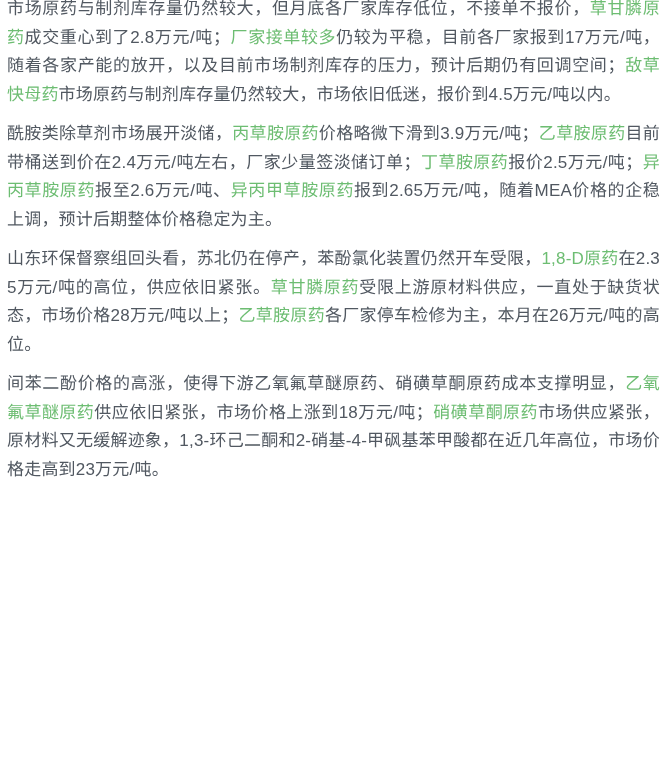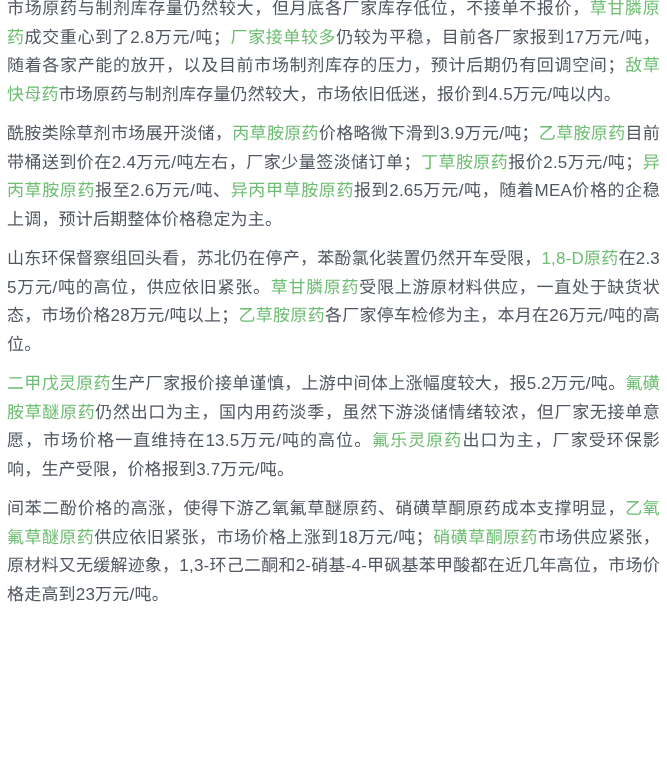--- a/index.html
+++ b/index.html
@@ -29,15 +29,14 @@
       color: var(--highlight, #6dbd72);
     }
   </style>
 </head>
 <body>
 
 <div class="article">
     <p><span class="">市场原药与制剂库存量仍然较大，但月底各厂家库存低位，不接单不报价，</span><span class="hl">草甘膦原药</span><span class="">成交重心到了2.8万元/吨；</span><span class="hl">厂家接单较多</span><span class="">仍较为平稳，目前各厂家报到17万元/吨，随着各家产能的放开，以及目前市场制剂库存的压力，预计后期仍有回调空间；</span><span class="hl">敌草快母药</span><span class="">市场原药与制剂库存量仍然较大，市场依旧低迷，报价到4.5万元/吨以内。</span></p>
     <p><span class="">酰胺类除草剂市场展开淡储，</span><span class="hl">丙草胺原药</span><span class="">价格略微下滑到3.9万元/吨；</span><span class="hl">乙草胺原药</span><span class="">目前带桶送到价在2.4万元/吨左右，厂家少量签淡储订单；</span><span class="hl">丁草胺原药</span><span class="">报价2.5万元/吨；</span><span class="hl">异丙草胺原药</span><span class="">报至2.6万元/吨、</span><span class="hl">异丙甲草胺原药</span><span class="">报到2.65万元/吨，随着MEA价格的企稳上调，预计后期整体价格稳定为主。</span></p>
     <p><span class="">山东环保督察组回头看，苏北仍在停产，苯酚氯化装置仍然开车受限，</span><span class="hl">1,8-D原药</span><span class="">在2.35万元/吨的高位，供应依旧紧张。</span><span class="hl">草甘膦原药</span><span class="">受限上游原材料供应，一直处于缺货状态，市场价格28万元/吨以上；</span><span class="hl">乙草胺原药</span><span class="">各厂家停车检修为主，本月在26万元/吨的高位。</span></p>
-    <p><span class="hl">二甲戊灵原药</span><span class="">生产厂家报价接单谨慎，上游中间体上涨幅度较大，报5.2万元/吨。</span><span class="hl">氟磺胺草醚原药</span><span class="">仍然出口为主，国内用药淡季，虽然下游淡储情绪较浓，但厂家无接单意愿，市场价格一直维持在13.5万元/吨的高位。</span><span class="hl">氟乐灵原药</span><span class="">出口为主，厂家受环保影响，生产受限，价格报到3.7万元/吨。</span></p>
     <p><span class="">间苯二酚价格的高涨，使得下游乙氧氟草醚原药、硝磺草酮原药成本支撑明显，</span><span class="hl">乙氧氟草醚原药</span><span class="">供应依旧紧张，市场价格上涨到18万元/吨；</span><span class="hl">硝磺草酮原药</span><span class="">市场供应紧张，原材料又无缓解迹象，1,3-环己二酮和2-硝基-4-甲砜基苯甲酸都在近几年高位，市场价格走高到23万元/吨。</span></p>
   </div>
 
 </body></html>

